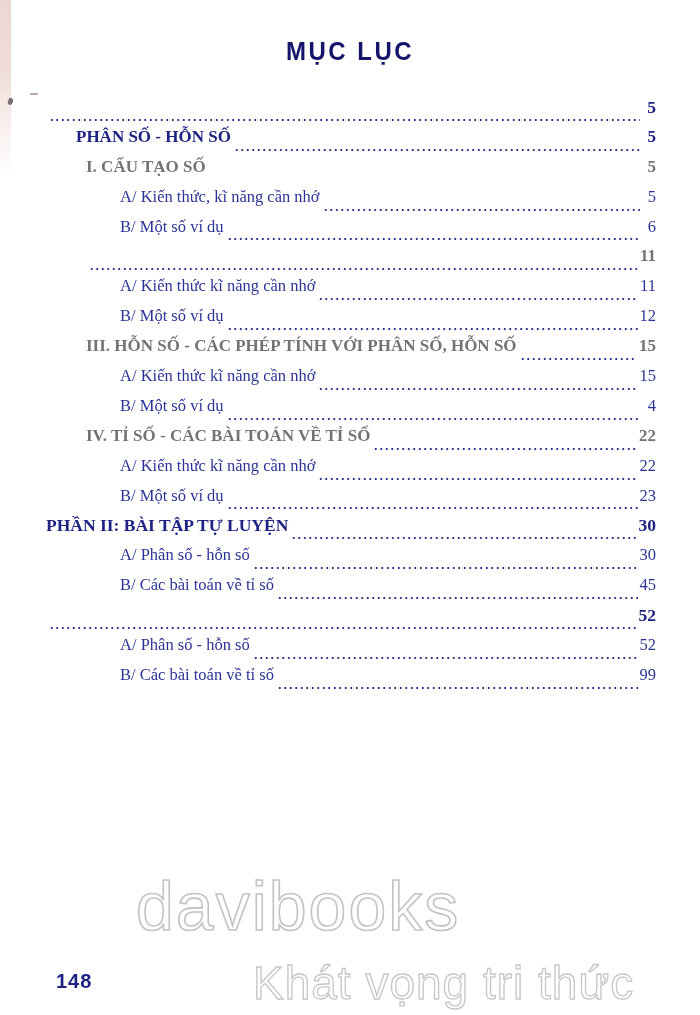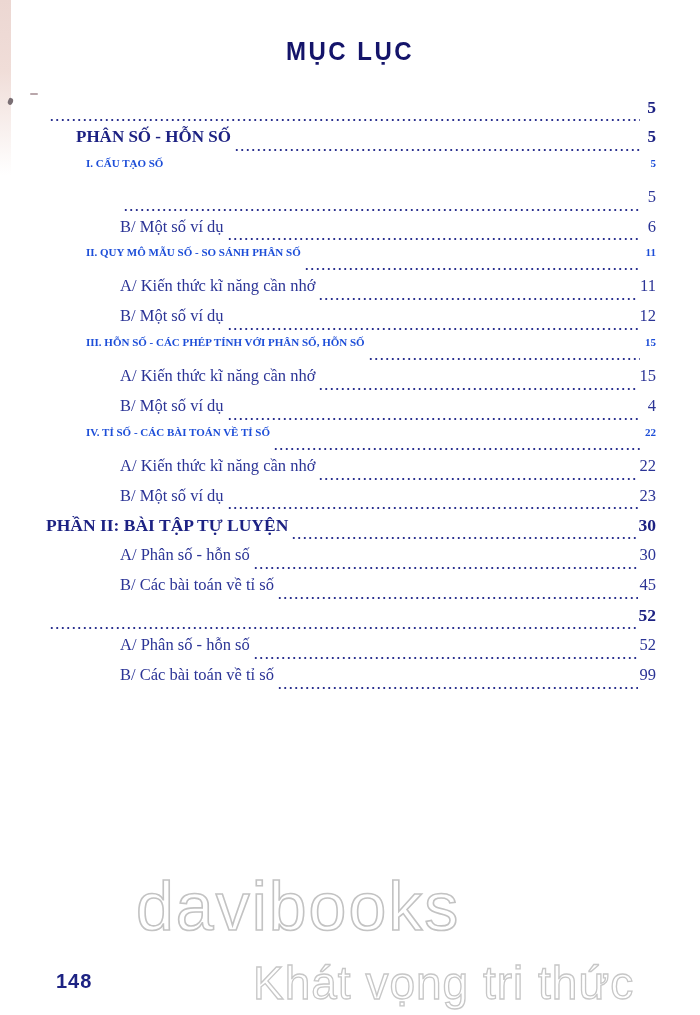--- a/index.html
+++ b/index.html
@@ -56,21 +56,21 @@
     background-repeat:repeat-x;
     background-position:0 bottom;
   }
   .row .pg{
     white-space:nowrap;
     text-align:right;
     min-width:14px;
   }
   .lv-part{font-weight:bold;font-size:17.5px;color:#1d2283;}
   .lv-chapter{font-weight:bold;font-size:17px;padding-left:30px;color:#1d2283;font-family:Liberation Serif, serif;}
-  .lv-section{font-weight:bold;font-size:11px;padding-left:40px;color:#1d4ed8;}
+  .lv-section{font-weight:bold;font-size:17px;padding-left:40px;color:#737373;}
   .lv-sub{font-weight:normal;font-size:16.5px;padding-left:74px;color:#2b3496;}
   .no-dots .dots{background:none;}
   
   .wm1{
     position:absolute;left:136px;top:872px;
     font-family:"Liberation Sans","DejaVu Sans",sans-serif;
     font-size:68px;line-height:1;
     color:transparent;
     -webkit-text-stroke:1.6px #c3c3c3;
     letter-spacing:2px;
@@ -116,32 +116,32 @@
     <span class="pg">5</span>
   </div>
 
   <div class="row lv-section no-dots">
     <span class="lbl">I. CẤU TẠO SỐ</span>
     <span class="dots"></span>
     <span class="pg">5</span>
   </div>
 
   <div class="row lv-sub">
+    <span class="lbl">A/ Kiến thức, kĩ năng cần nhớ</span>
     <span class="dots"></span>
     <span class="pg">5</span>
   </div>
 
   <div class="row lv-sub">
     <span class="lbl">B/ Một số ví dụ</span>
     <span class="dots"></span>
     <span class="pg">6</span>
   </div>
 
   <div class="row lv-section">
-    <span class="lbl">II. QUY MÔ MẪU SỐ - SO SÁNH PHÂN SỐ</span>
     <span class="dots"></span>
     <span class="pg">11</span>
   </div>
 
   <div class="row lv-sub">
     <span class="lbl">A/ Kiến thức kĩ năng cần nhớ</span>
     <span class="dots"></span>
     <span class="pg">11</span>
   </div>
 

